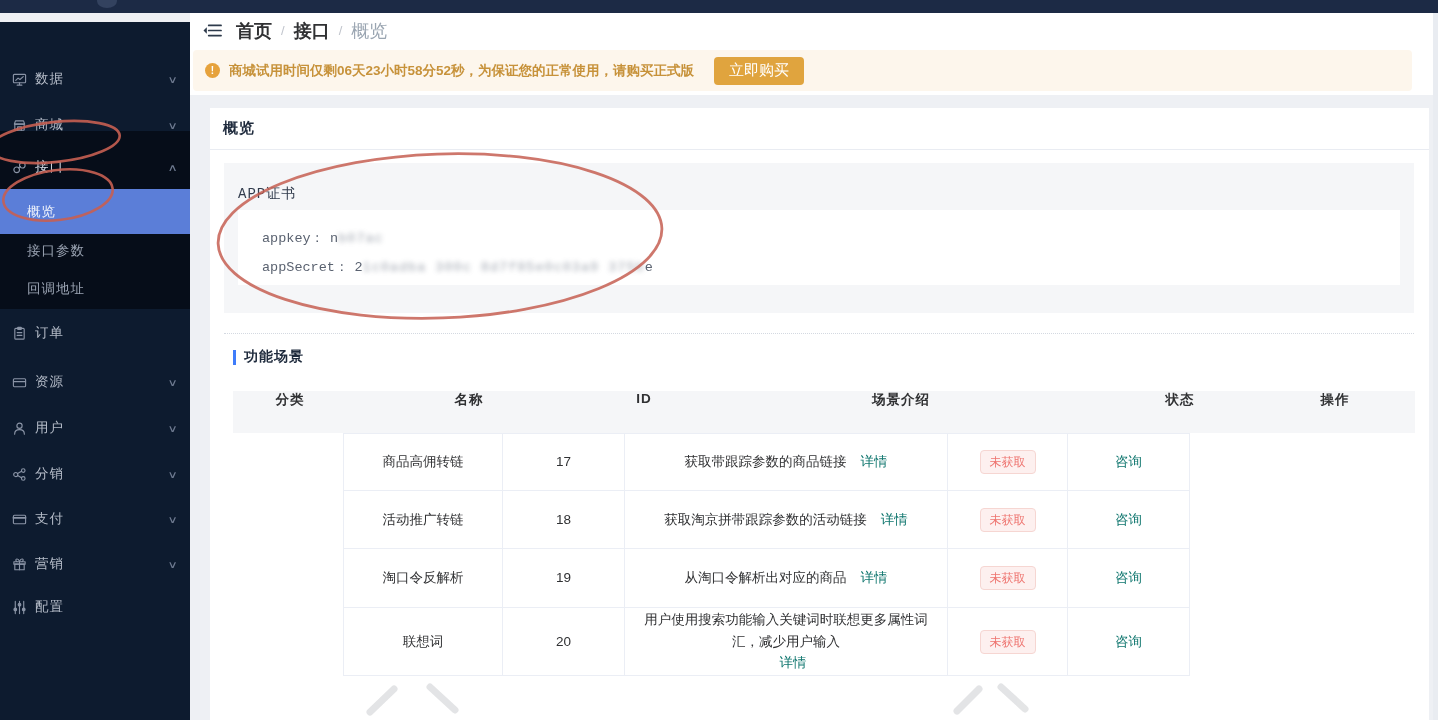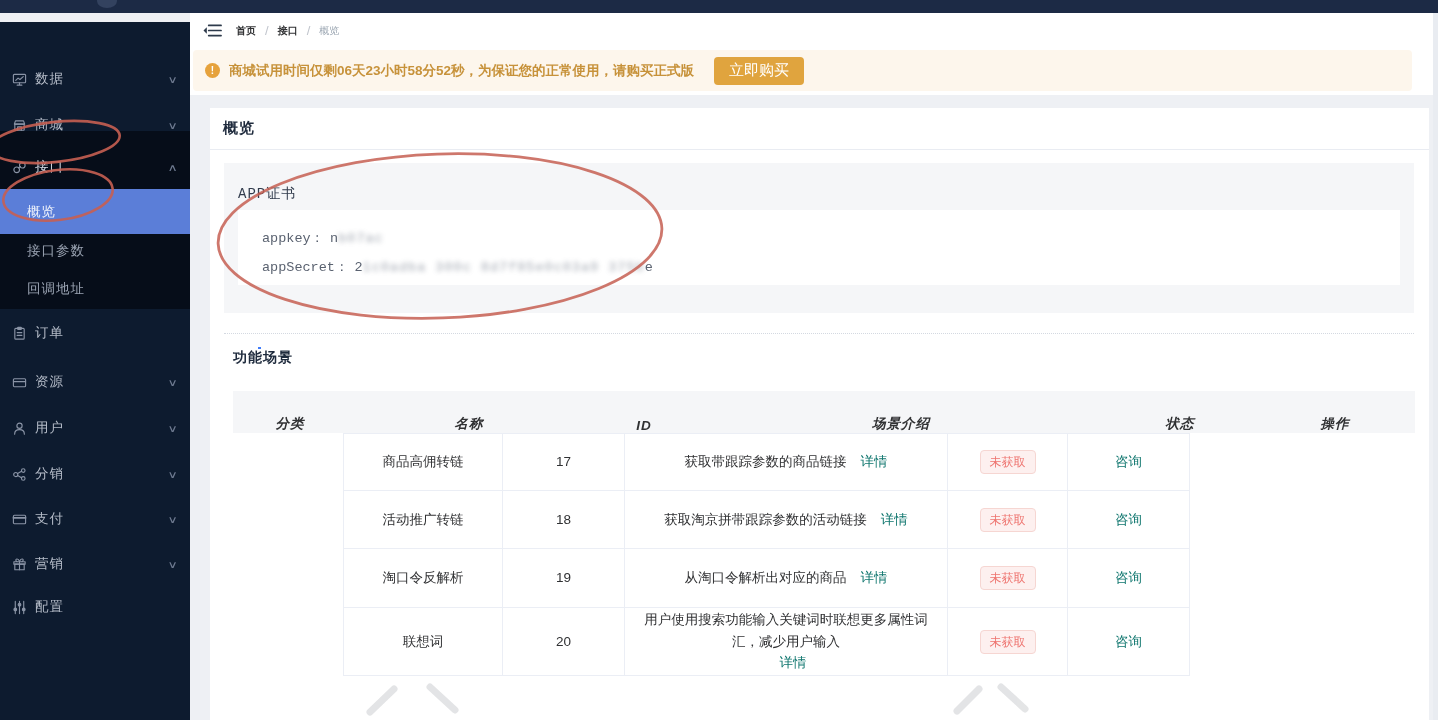--- a/index.html
+++ b/index.html
@@ -24,47 +24,47 @@
   .sub.selected{background:#5b7ed8;height:45px;}
   .sub.selected .lb{color:#eef2fb;}
   .si.active .lb{color:#d7dde7;}
 
   
   #white-top{position:absolute;left:190px;top:13px;width:1243px;height:82px;background:#ffffff;}
   #scroll-strip{position:absolute;left:1433px;top:13px;width:5px;height:707px;background:#e9ecf1;}
 
   #breadcrumb{position:absolute;left:203px;top:13px;height:35px;display:flex;align-items:center;}
   #fold-icon{width:19px;height:15px;margin-right:14px;cursor:pointer;}
-  .crumb{font-size:10px;color:#303133;font-weight:bold;cursor:pointer;}
+  .crumb{font-size:18px;color:#303133;font-weight:bold;cursor:pointer;}
   .crumb.current{color:#9aa5b1;font-weight:normal;cursor:default;}
   .crumb-sep{font-size:13px;color:#c0c4cc;margin:0 9px;}
 
   #warnbar{position:absolute;left:193px;top:50px;width:1219px;height:41px;background:#fdf6ec;border-radius:4px;display:flex;align-items:center;padding-left:12px;}
   #warn-icon{width:15px;height:15px;border-radius:50%;background:#e6a23c;color:#fff;font-size:10px;font-weight:bold;display:flex;align-items:center;justify-content:center;margin-right:9px;flex:0 0 15px;}
   #warn-text{font-size:13.5px;font-weight:bold;color:#c7923a;}
   #buy-btn{margin-left:20px;height:28px;padding:0 15px;background:#e0a43e;color:#fff;font-size:15px;border:none;border-radius:4px;display:flex;align-items:center;cursor:pointer;}
 
   #panel{position:absolute;left:210px;top:108px;width:1219px;height:612px;background:#fff;}
   #panel-title-row{position:absolute;left:0;top:0;width:100%;height:42px;border-bottom:1px solid #e9ecf2;display:flex;align-items:center;padding-left:13px;}
   #panel-title{font-size:15px;font-weight:bold;color:#1f2b3d;letter-spacing:1px;}
 
   #cert-box{position:absolute;left:14px;top:55px;width:1190px;height:150px;background:#f5f6f8;font-family:Liberation Mono, monospace;}
   #cert-title{position:absolute;left:14px;top:22px;font-size:14px;color:#323c4d;letter-spacing:1px;}
   #cert-inner{position:absolute;left:14px;top:47px;width:1162px;height:75px;background:#fff;padding:12px 0 0 24px;}
   .cred-line{font-size:13.5px;color:#5a6270;height:26px;display:flex;align-items:center;margin-top:3px;}
   .cred-label{margin-right:6px;}
   .redacted{filter:blur(2.4px);opacity:.7;letter-spacing:1px;color:#7a8290;}
 
   #dotted-div{position:absolute;left:14px;top:225px;width:1190px;border-top:1px dotted #d4d9e1;}
-  #scene-head{position:absolute;left:23px;top:239px;height:20px;display:flex;align-items:center;flex-direction:column;}
+  #scene-head{position:absolute;left:23px;top:239px;height:20px;display:flex;align-items:center;}
   #scene-bar{width:3px;height:15px;background:#3f7cfa;margin-right:8px;}
   #scene-title{font-size:14px;font-weight:bold;color:#1f2b3d;letter-spacing:1px;}
 
   
-  #thead{position:absolute;left:23px;top:283px;width:1182px;height:42px;background:#f5f6f8;display:flex;align-items:flex-end;font-style:italic;}
+  #thead{position:absolute;left:23px;top:283px;width:1182px;height:42px;background:#f5f6f8;display:flex;align-items:flex-start;}
   .th{font-size:13.5px;font-weight:bold;color:#303133;text-align:center;letter-spacing:1px;}
 
   
   #tbody{position:absolute;left:133px;top:325px;width:847px;border-left:1px solid #ebeef5;border-top:1px solid #ebeef5;}
   .tr{display:flex;width:846px;}
   .td{border-right:1px solid #ebeef5;border-bottom:1px solid #ebeef5;display:flex;align-items:center;justify-content:center;font-size:13.5px;color:#303133;text-align:center;padding:4px 8px;line-height:1.6;flex-wrap:wrap;align-content:center;}
   .w-name{width:159px;}
   .w-id{width:122px;}
   .w-desc{width:323px;}
   .w-status{width:120px;}

